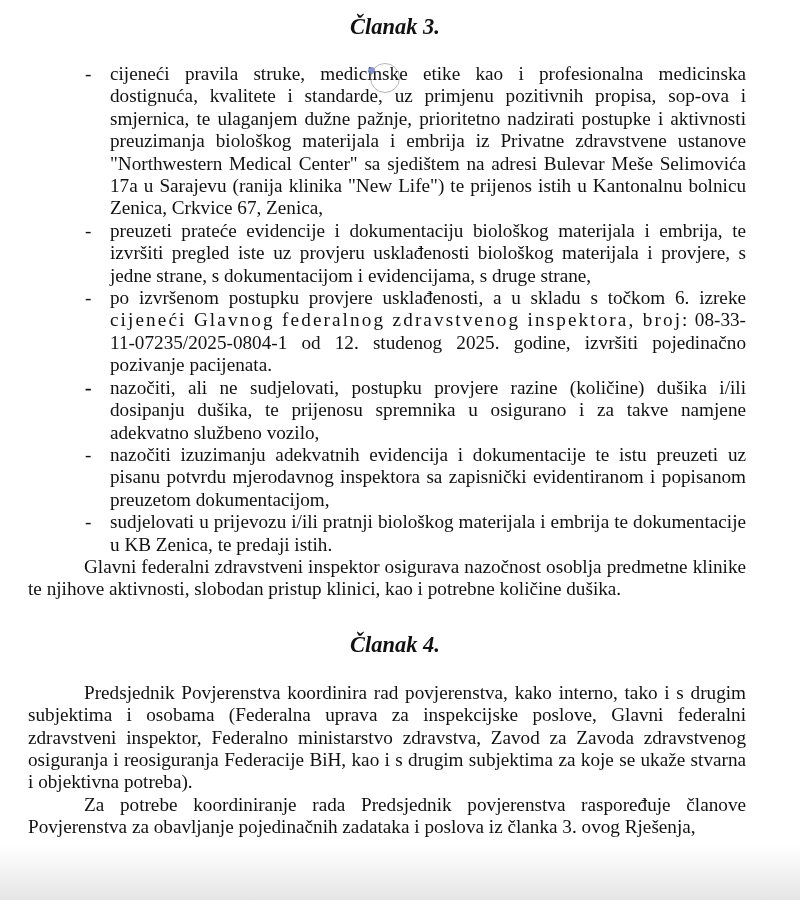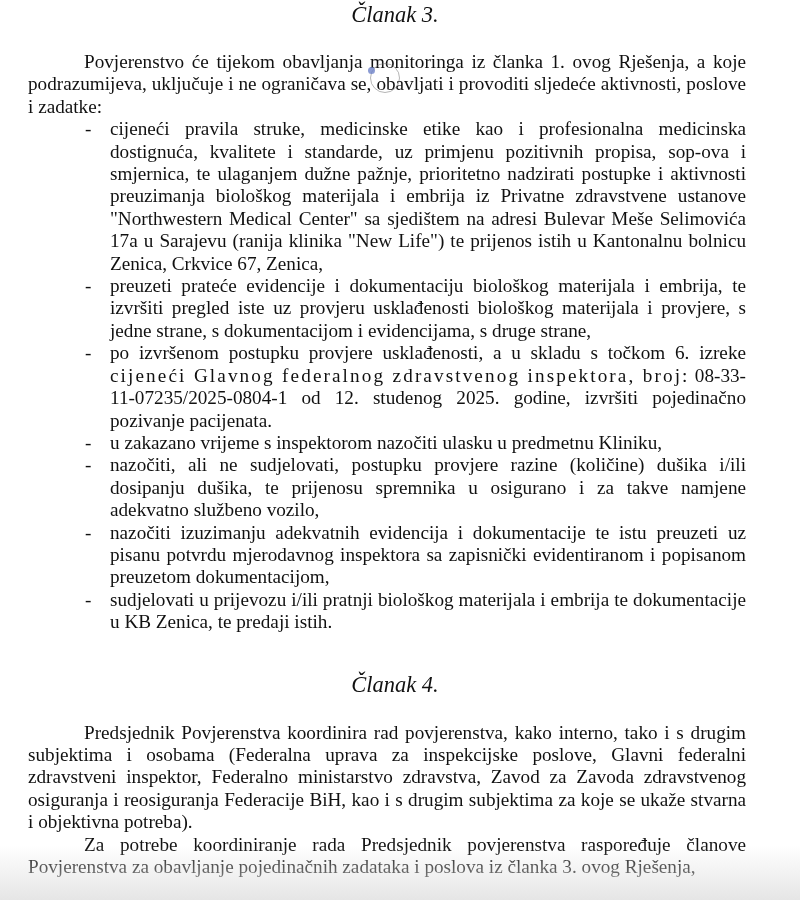--- a/index.html
+++ b/index.html
@@ -7,26 +7,26 @@
     width: 800px; height: 900px; overflow: hidden;
     background: #ffffff; color: #111111;
     font-family: "Liberation Serif", "DejaVu Serif", serif;
     position: relative;
   }
   .page {
     position: absolute; left: 28px; top: 0; width: 718px;
     font-size: 19.2px; line-height: 22.4px;
   }
   .heading {
-    text-align: center; font-weight: normal; font-style: italic;
-    margin: 0; height: 22px; line-height: 22px; padding-top: 4px;
+    text-align: center; font-weight: bold; font-style: italic;
+    margin: 0; height: 22px; line-height: 22px; padding-top: 16px;
     padding-left: 16px;
   }
   .h3 { margin-bottom: 25px; }
-  .h4 { margin-top: 36px; margin-bottom: 26px; }
+  .h4 { margin-top: 17px; margin-bottom: 26px; }
   p {
     margin: 0; text-align: justify; text-indent: 56px;
   }
   ul.dash {
     list-style: none; margin: 0; padding: 0 0 0 82px;
   }
   ul.dash li {
     position: relative; text-align: justify;
   }
   ul.dash li .dash-mark {
@@ -48,21 +48,20 @@
     pointer-events: none;
   }
 </style>
 </head>
 <body>
 
 <div class="page">
 
   <h3 class="heading h3">Članak 3.</h3>
 
-  <p>Povjerenstvo će tijekom obavljanja monitoringa iz članka 1. ovog Rješenja, a koje podrazumijeva, uključuje i ne ograničava se, obavljati i provoditi sljedeće aktivnosti, poslove i zadatke:</p>
 
   <ul class="dash">
     <li>
       <span class="dash-mark">-</span>
       <span>cijeneći pravila struke, medicinske etike kao i profesionalna medicinska dostignuća, kvalitete i standarde, uz primjenu pozitivnih propisa, sop-ova i smjernica, te ulaganjem dužne pažnje, prioritetno nadzirati postupke i aktivnosti preuzimanja biološkog materijala i embrija iz Privatne zdravstvene ustanove "Northwestern Medical Center" sa sjedištem na adresi Bulevar Meše Selimovića 17a u Sarajevu (ranija klinika "New Life") te prijenos istih u Kantonalnu bolnicu Zenica, Crkvice 67, Zenica,</span>
     </li>
     <li>
       <span class="dash-mark">-</span>
       <span>preuzeti prateće evidencije i dokumentaciju biološkog materijala i embrija, te izvršiti pregled iste uz provjeru usklađenosti biološkog materijala i provjere, s jedne strane, s dokumentacijom i evidencijama, s druge strane,</span>
     </li>
@@ -71,36 +70,36 @@
       <span>po izvršenom postupku provjere usklađenosti, a u skladu s točkom 6. izreke</span>
       <span class="spaced">cijeneći Glavnog federalnog zdravstvenog inspektora, broj:</span>
       <span>08-33-11-07235/2025-0804-1 od 12. studenog 2025. godine, izvršiti pojedinačno pozivanje pacijenata.</span>
     </li>
   </ul>
 
 
   <ul class="dash">
     <li>
       <span class="dash-mark">-</span>
-      <span>u zakazano vrijeme s inspektorom nazočiti ulasku u predmetnu Kliniku,</span>
     </li>
     <li>
       <span class="dash-mark">-</span>
       <span>nazočiti, ali ne sudjelovati, postupku provjere razine (količine) dušika i/ili dosipanju dušika, te prijenosu spremnika u osigurano i za takve namjene adekvatno službeno vozilo,</span>
     </li>
     <li>
       <span class="dash-mark">-</span>
       <span>nazočiti izuzimanju adekvatnih evidencija i dokumentacije te istu preuzeti uz pisanu potvrdu mjerodavnog inspektora sa zapisnički evidentiranom i popisanom preuzetom dokumentacijom,</span>
     </li>
     <li>
       <span class="dash-mark">-</span>
       <span>sudjelovati u prijevozu i/ili pratnji biološkog materijala i embrija te dokumentacije u KB Zenica, te predaji istih.</span>
     </li>
   </ul>
 
+  <p>Glavni federalni zdravstveni inspektor osigurava nazočnost osoblja predmetne klinike te njihove aktivnosti, slobodan pristup klinici, kao i potrebne količine dušika.</p>
 
   <h3 class="heading h4">Članak 4.</h3>
 
   <p>Predsjednik Povjerenstva koordinira rad povjerenstva, kako interno, tako i s drugim subjektima i osobama (Federalna uprava za inspekcijske poslove, Glavni federalni zdravstveni inspektor, Federalno ministarstvo zdravstva, Zavod za Zavoda zdravstvenog osiguranja i reosiguranja Federacije BiH, kao i s drugim subjektima za koje se ukaže stvarna i objektivna potreba).</p>
   <p>Za potrebe koordiniranje rada Predsjednik povjerenstva raspoređuje članove Povjerenstva za obavljanje pojedinačnih zadataka i poslova iz članka 3. ovog Rješenja,</p>
 </div>
 
 <div class="cursor"></div>
 <div class="cursor-dot"></div>
 <div class="fade"></div>

